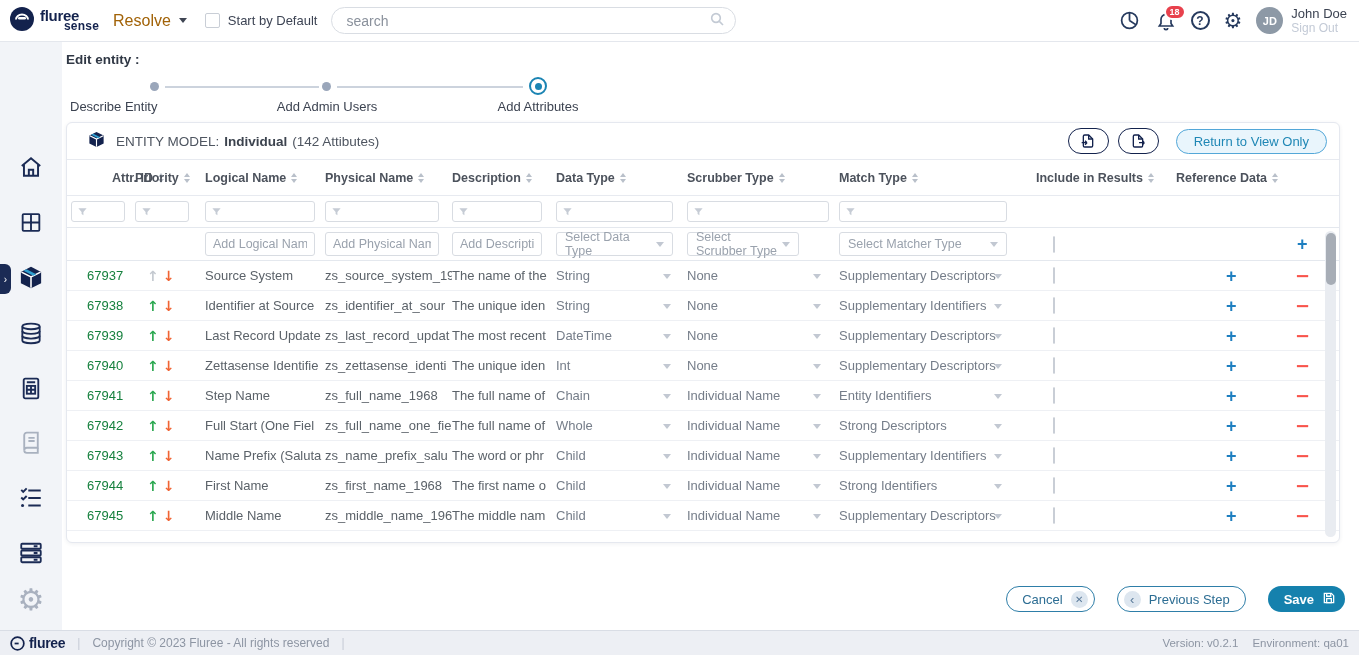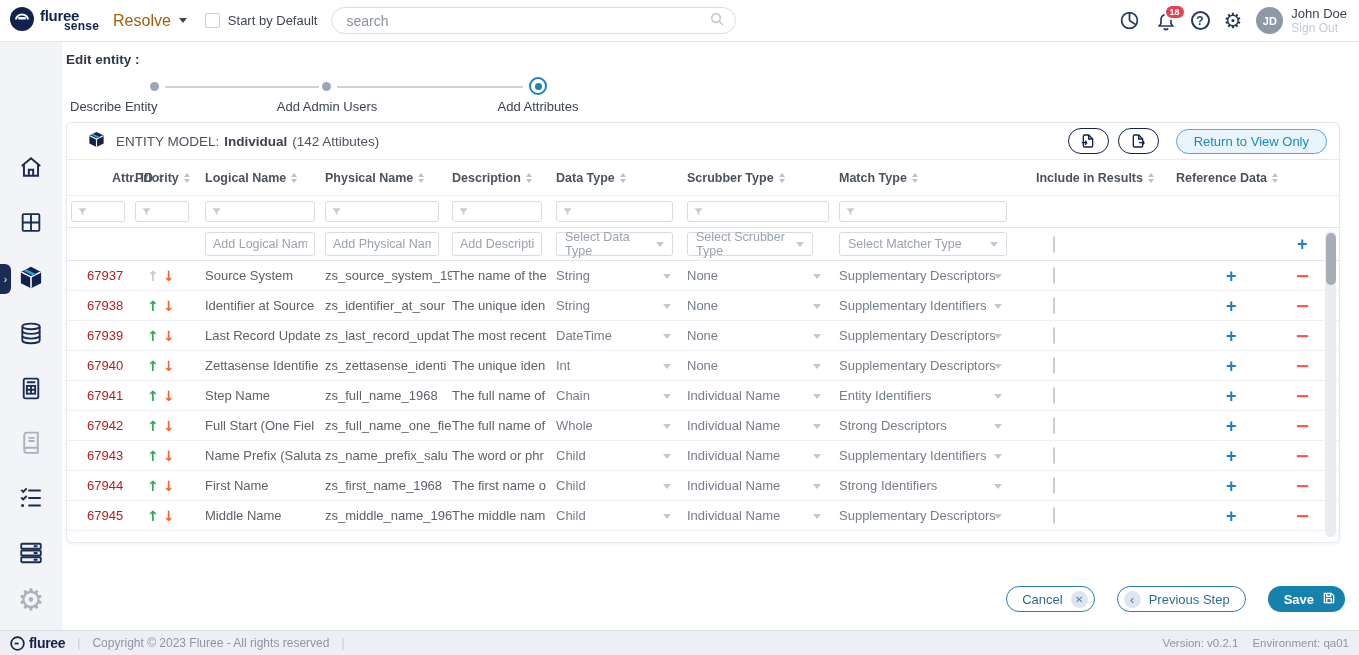--- a/index.html
+++ b/index.html
@@ -84,27 +84,27 @@
   .fw1{width:54px;margin-left:4px;} .fw2{width:54px;} .fw3{width:110px;} .fw4{width:114px;}
   .fw5{width:90px;} .fw6{width:117px;} .fw7{width:142px;} .fw8{width:168px;}
 
   .tadd-row { height:34px; border-top:1px solid #e4e8ee; border-bottom:1px solid #e4e8ee; }
   .addin { height:24px; border:1px solid #d8dce2; border-radius:3px; font-size:12.5px; font-family:inherit;
            padding:0 7px; outline:none; color:#3d4454; }
   .addin::placeholder { color:#9aa2ad; }
   .addsel { height:24px; border:1px solid #d8dce2; border-radius:3px; font-size:12.5px; color:#9aa2ad;
             display:flex; align-items:center; justify-content:space-between; padding:0 8px; cursor:pointer; background:#fff; }
   .caret { width:0; height:0; border-left:4.5px solid transparent; border-right:4.5px solid transparent; border-top:5px solid #c2c8d2; }
-  .aw3{width:110px;} .aw4{width:114px;} .aw5{width:90px;} .aw6{width:117px;} .aw7{width:126px;} .aw8{width:168px;}
+  .aw3{width:110px;} .aw4{width:114px;} .aw5{width:90px;} .aw6{width:117px;} .aw7{width:112px;} .aw8{width:168px;}
   .add-plus { position:relative; height:100%; }
   .add-plus .plus { left:121px; }
 
   .trow { height:30px; border-bottom:1px solid #eef0f4; }
   .cell { font-size:13px; white-space:nowrap; overflow:hidden; }
-  .id-cell { padding-left:20px; color:#b91c1c; }
+  .id-cell { padding-left:20px; color:#15803d; }
   .prio-cell { padding-left:12px; display:flex; gap:4px; overflow:visible; }
   .arr { font-size:14px; font-weight:bold; cursor:pointer; font-family:"DejaVu Sans",sans-serif; }
   .arr.up { color:#2aa850; } .arr.down { color:#f16434; } .arr.up.disabled { color:#c4c9d0; }
   .txt { color:#5b6269; padding-right:8px; cursor:text; }
   .dd { position:relative; color:#757d89; padding-right:22px; cursor:pointer; }
   .dd .caret { position:absolute; top:50%; margin-top:-2px; }
   .dd.c6 .caret { right:16px; } .dd.c7 .caret { right:18px; } .dd.c8 .caret { right:34px; }
   .cb-cell { overflow:visible; }
   .cb-cell .cbx { margin-left:17px; }
   .ref-cell { position:relative; height:100%; overflow:visible; }

